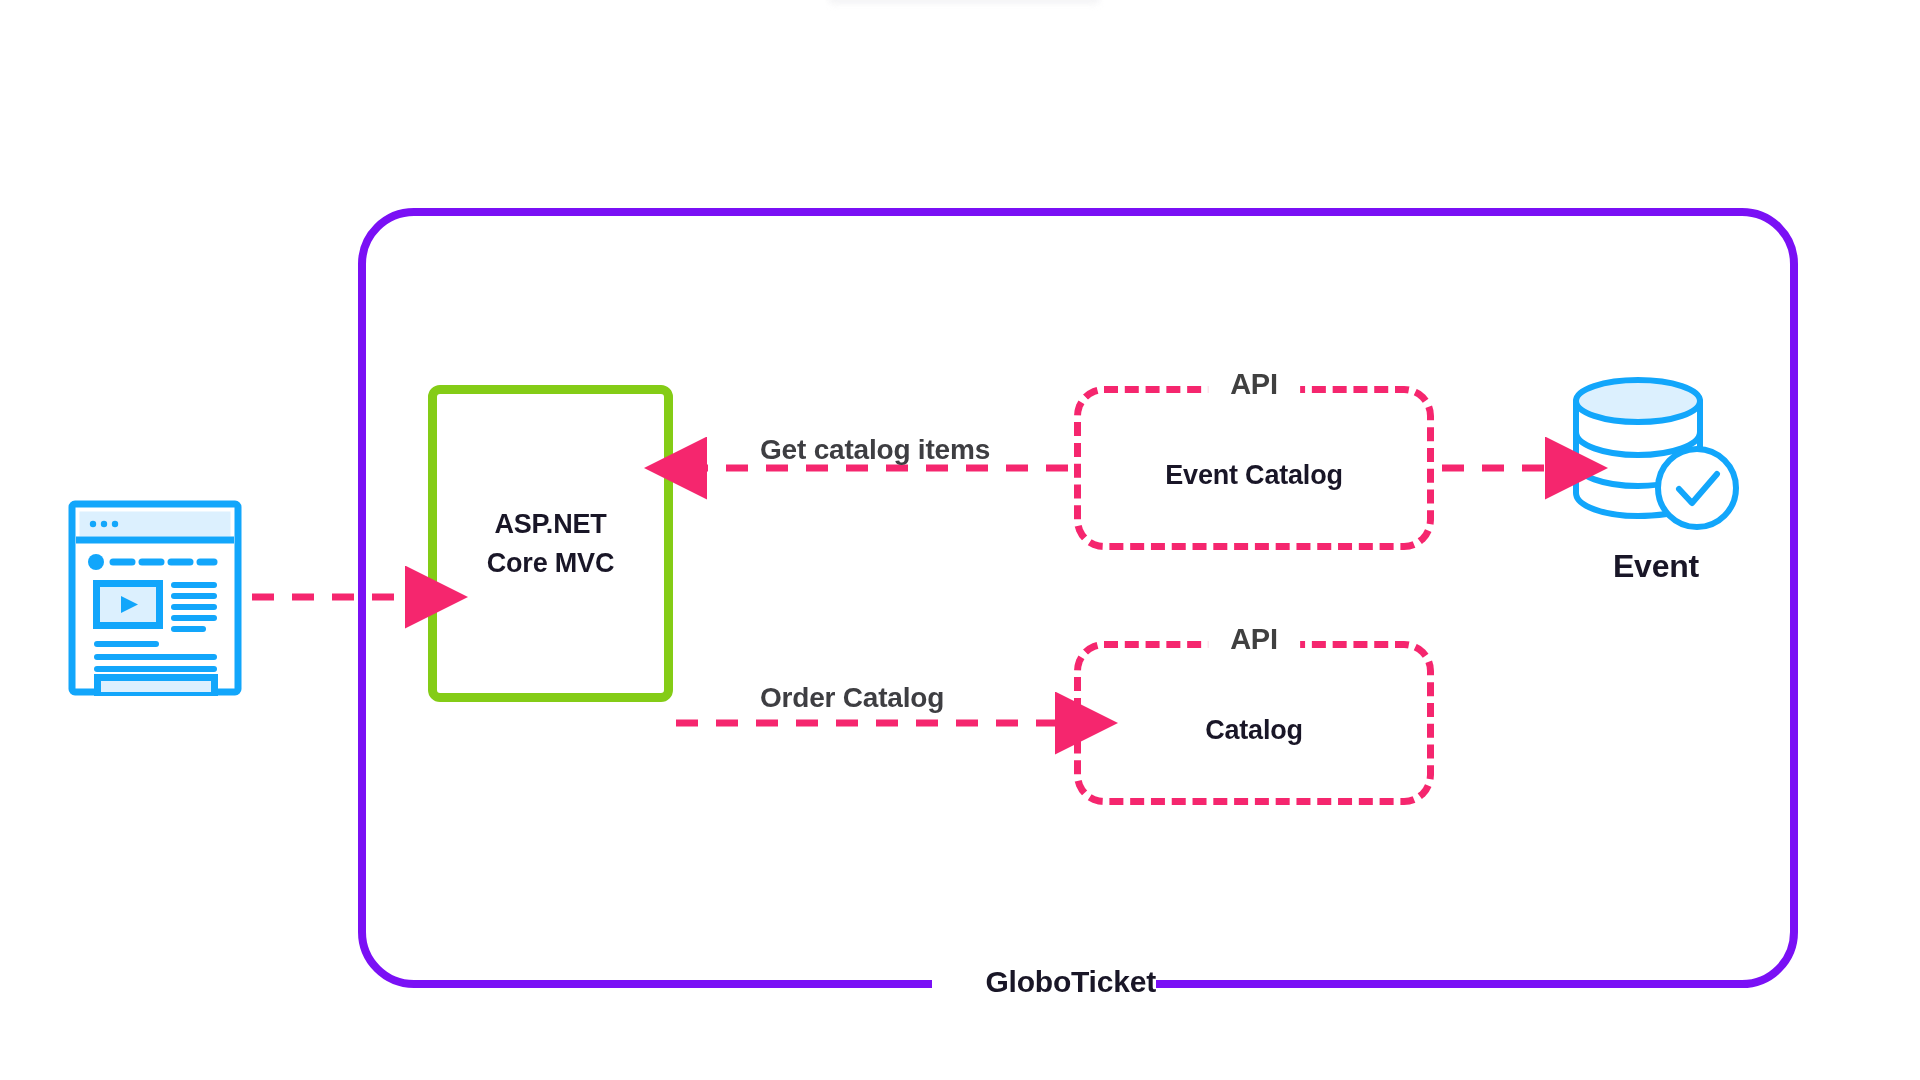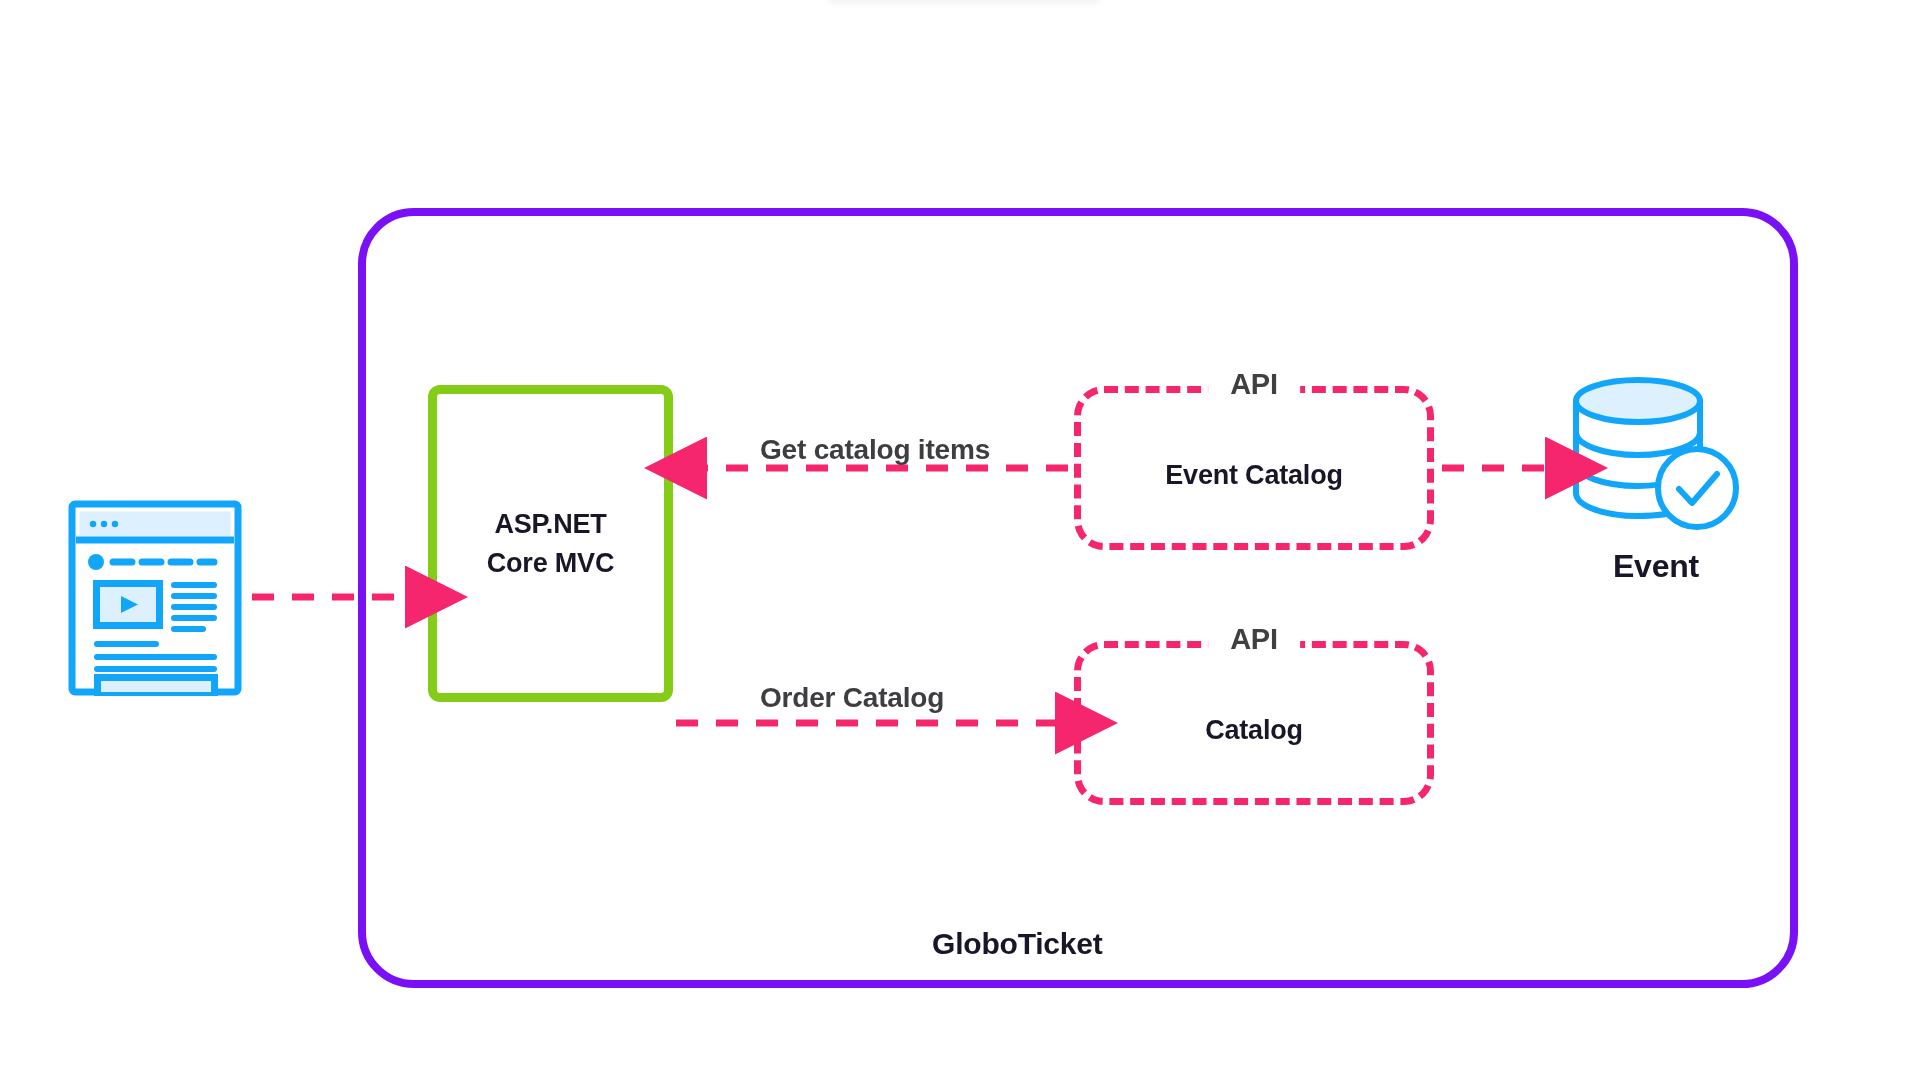--- a/index.html
+++ b/index.html
@@ -53,23 +53,23 @@
     top: 208px;
     width: 1440px;
     height: 780px;
     border: 8px solid #7A10F5;
     border-radius: 56px;
     box-sizing: border-box;
   }
   .boundary-label {
     position: absolute;
     left: 932px;
-    top: 924px;
+    top: 962px;
     width: 224px;
-    text-align: left;
+    text-align: right;
     font-size: 30px;
     font-weight: 700;
     color: #191627;
     background: #ffffff;
     line-height: 40px;
     height: 40px;
     letter-spacing: -0.2px;
   }
 
   

